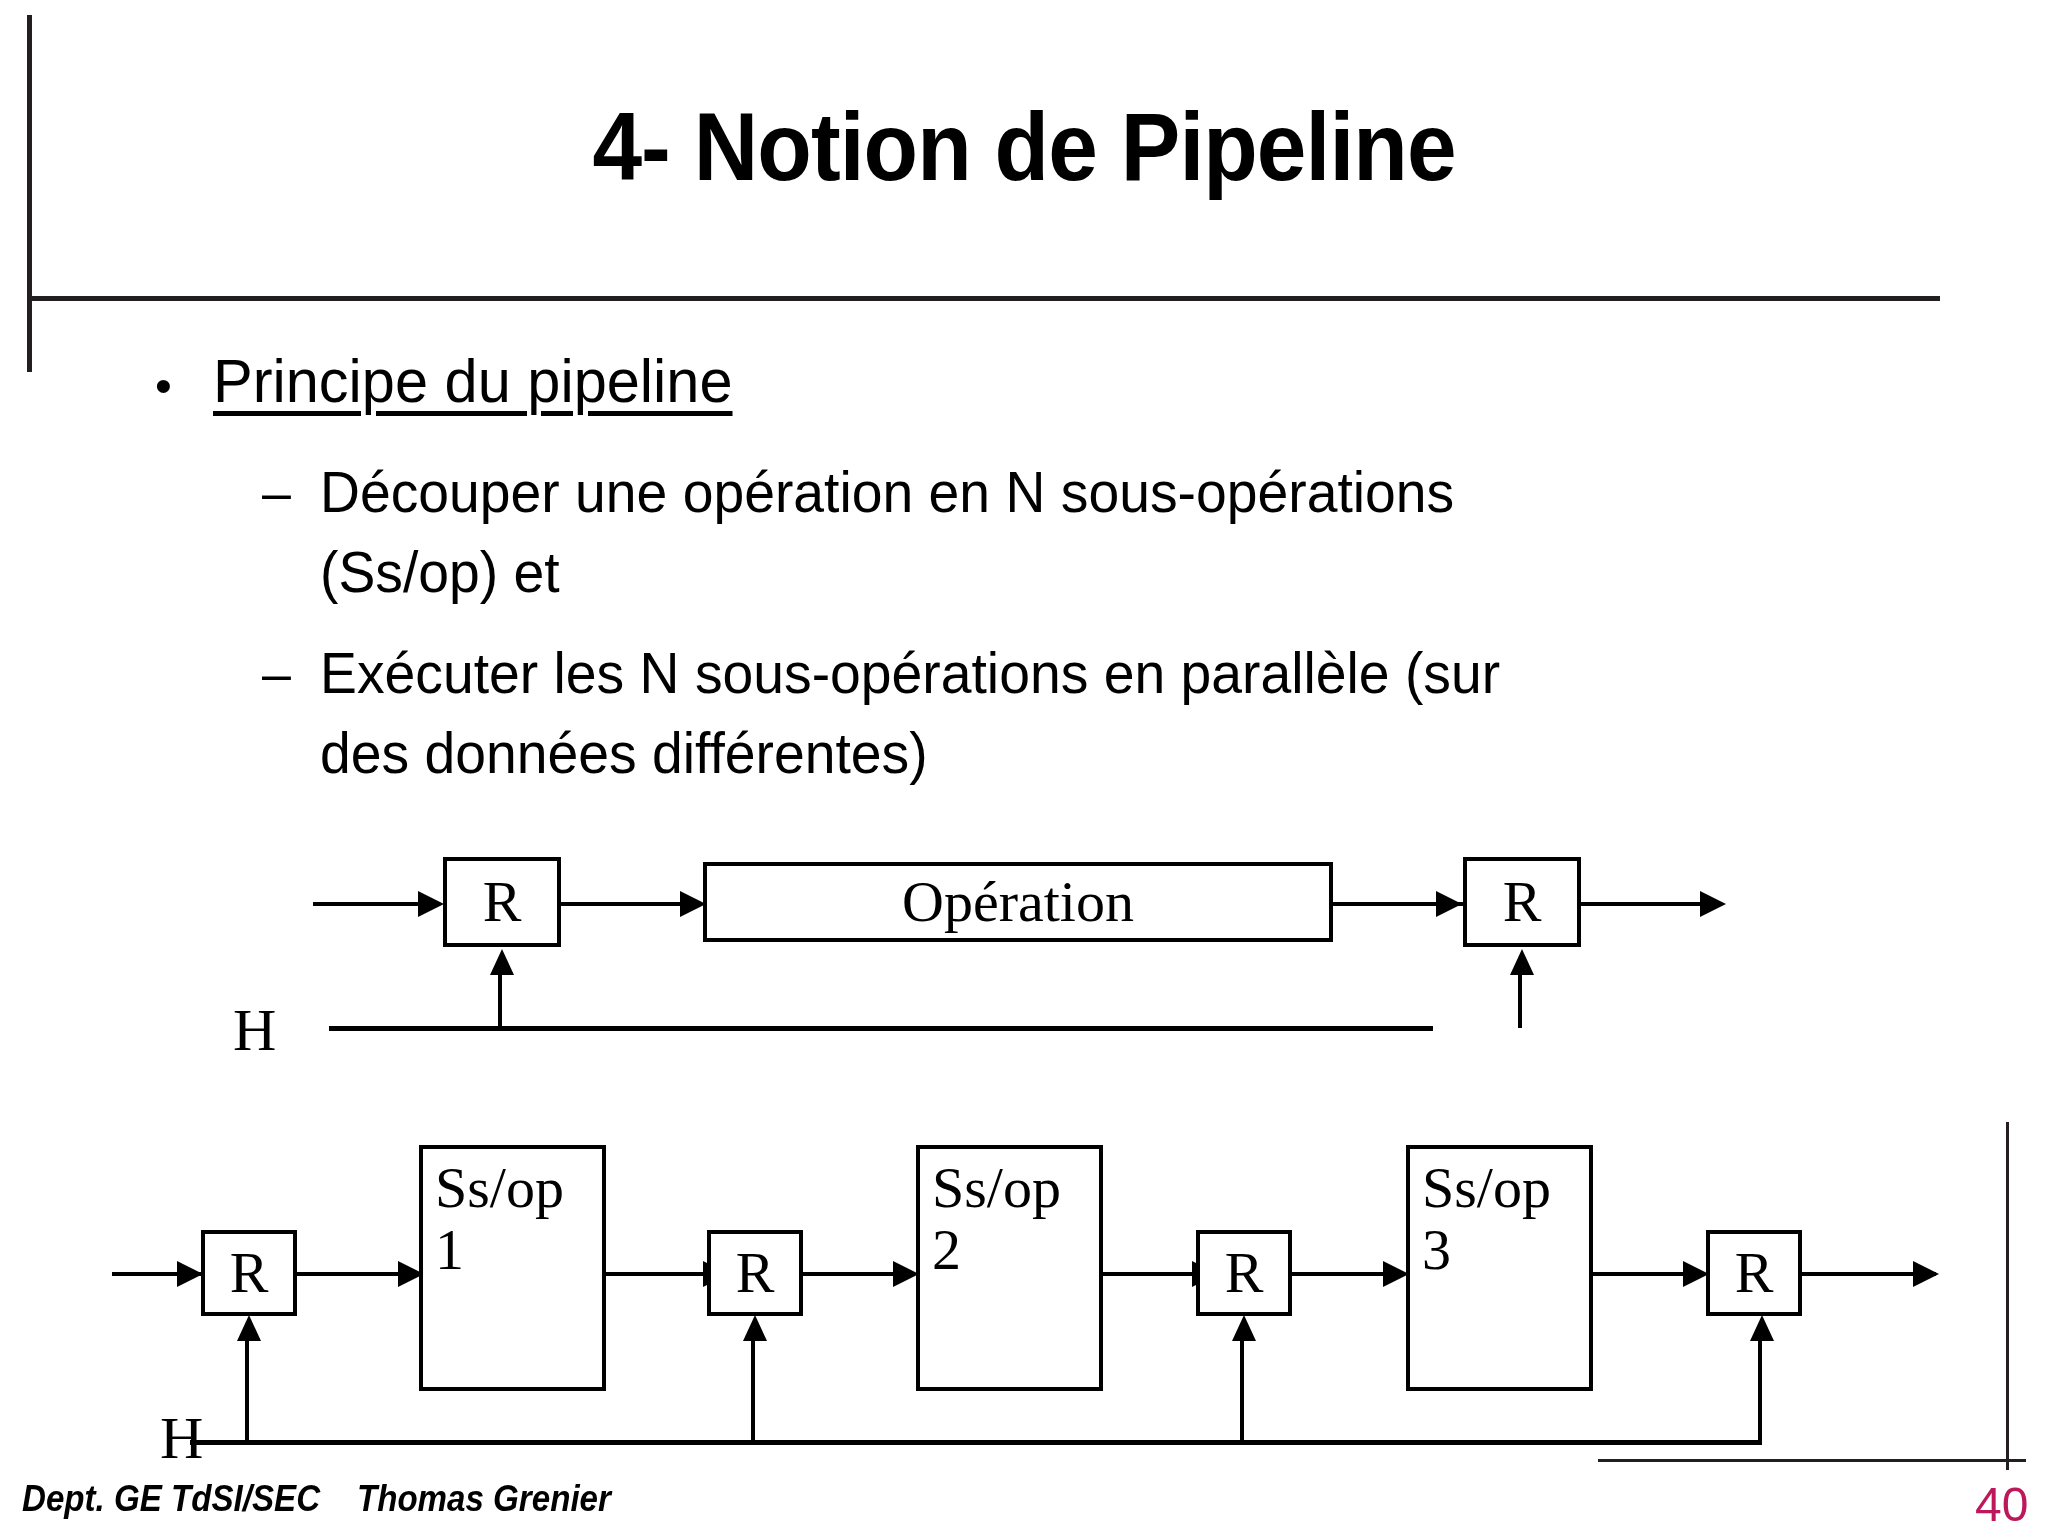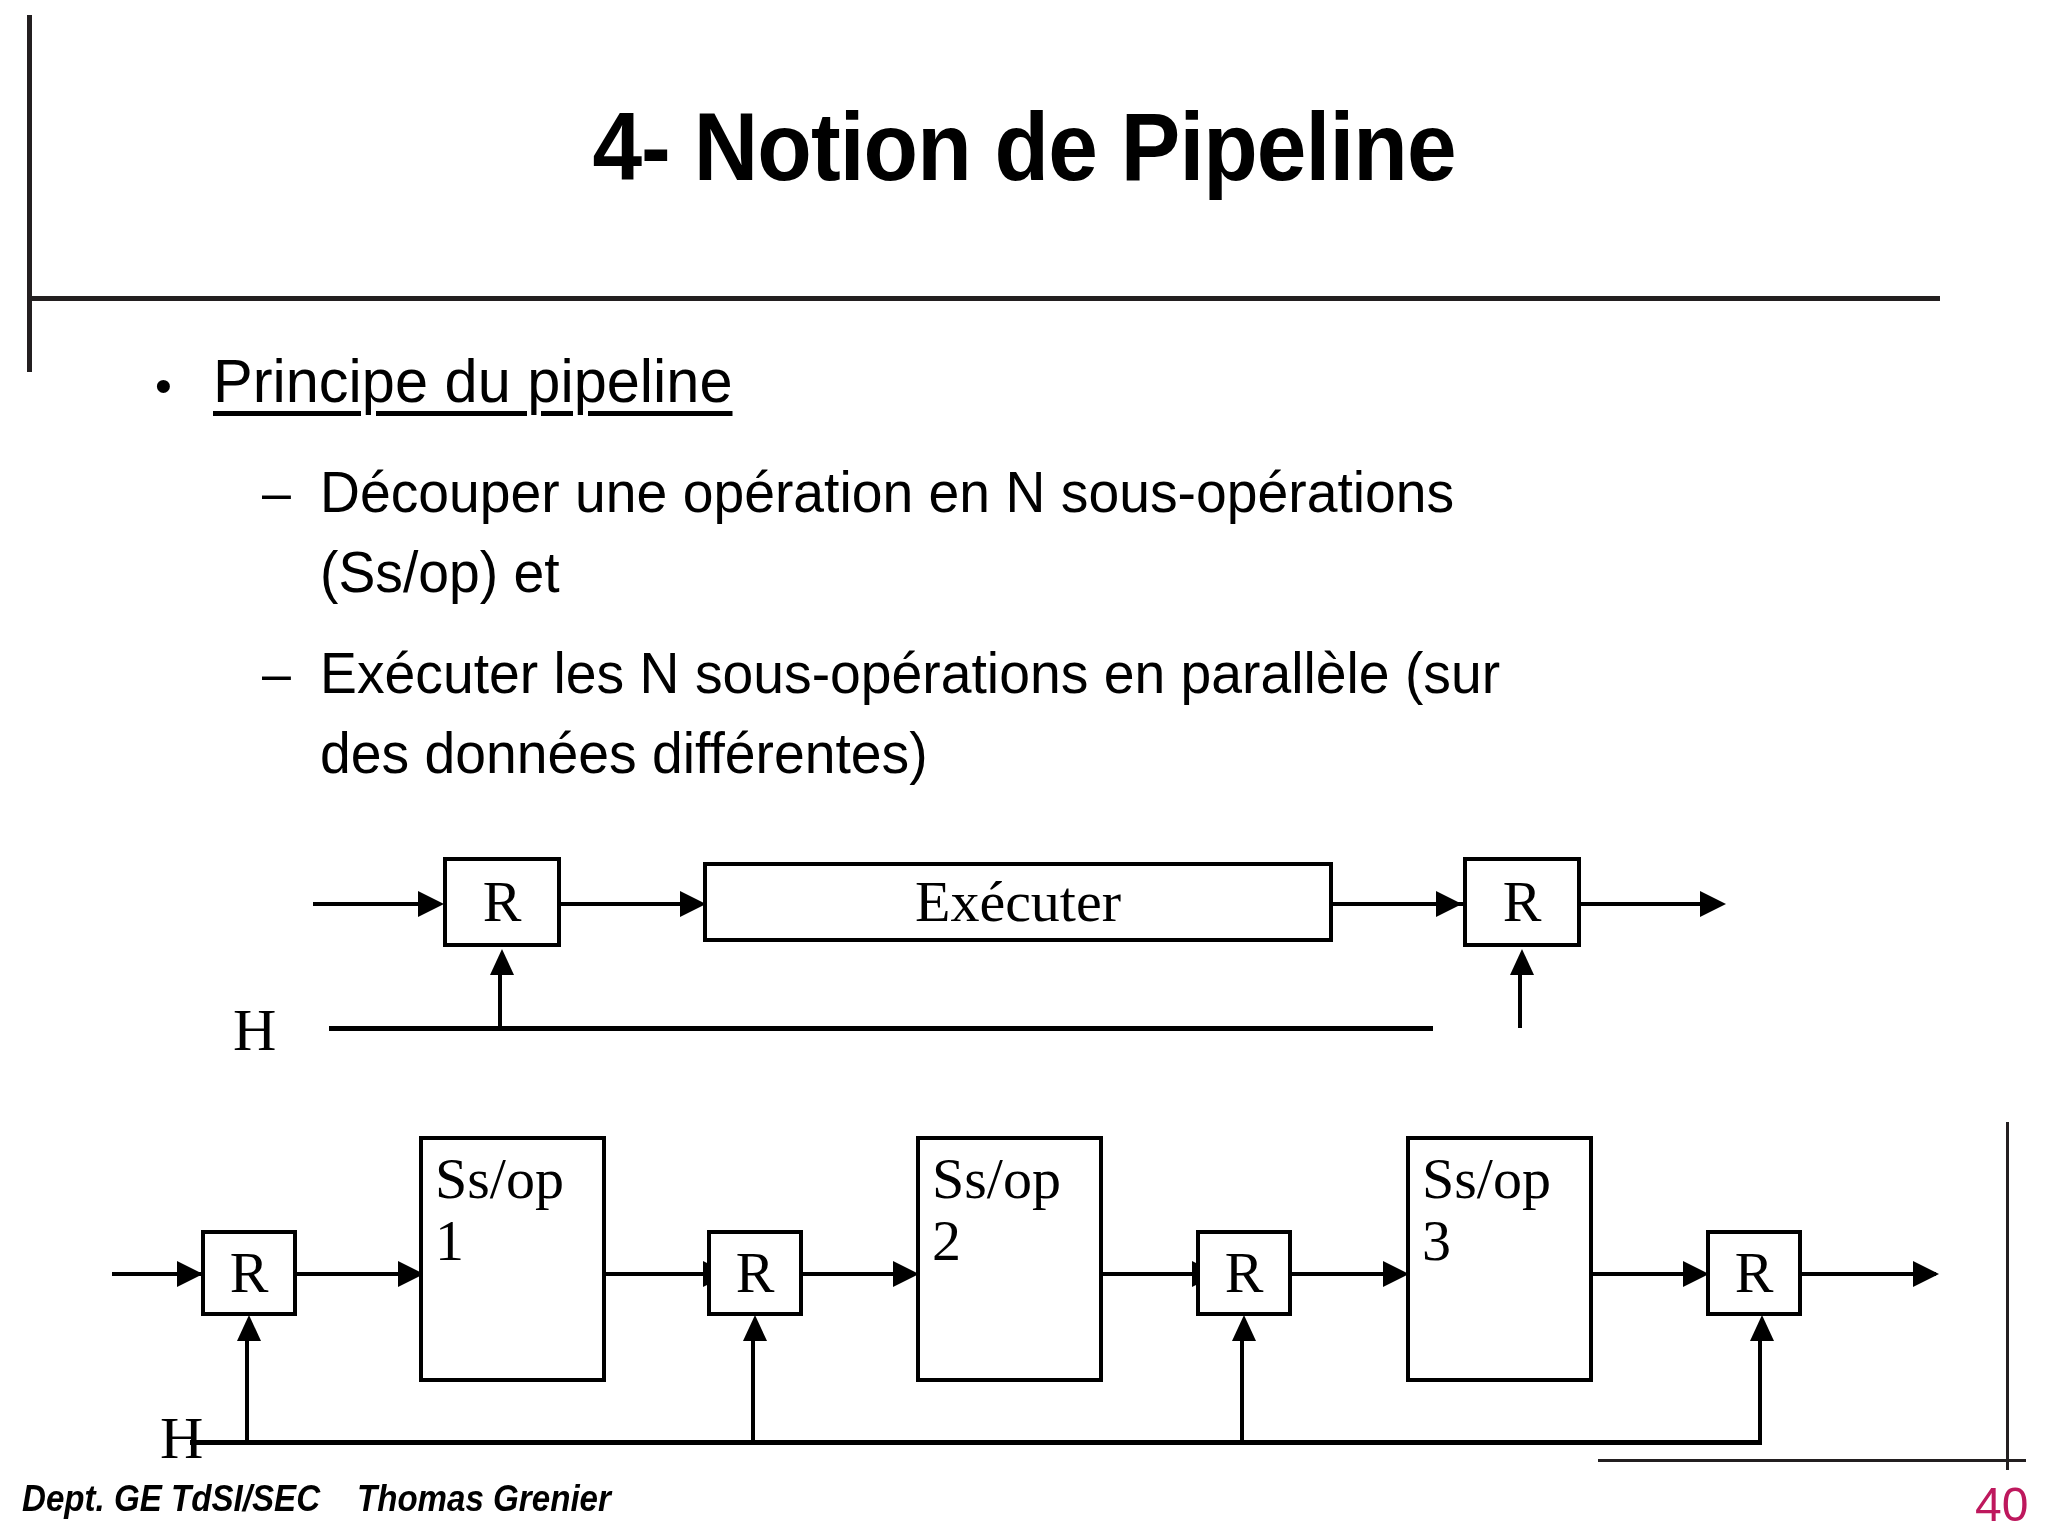--- a/index.html
+++ b/index.html
@@ -69,20 +69,21 @@
   .box{
     position:absolute;border:4px solid #000;background:#fff;box-sizing:border-box;
     font-family:"Liberation Serif", serif;
     color:#000;
   }
   .box.center{
     display:flex;align-items:center;justify-content:center;
   }
   .box.tl{
     padding:8px 9px 0 12px;
+    margin-top:9px;
   }
   .hline{position:absolute;background:#000;height:4px;}
   .vline{position:absolute;background:#000;width:4px;}
   .arrow-r{
     position:absolute;width:0;height:0;
     border-top:13px solid transparent;
     border-bottom:13px solid transparent;
     border-left:26px solid #000;
   }
   .arrow-u{
@@ -149,21 +150,21 @@
     <div class="arrow-r" style="left:418px;top:891px;"></div>
 
     <div class="box center" style="left:443px;top:857px;width:118px;height:90px;">
       <span class="boxtext">R</span>
     </div>
 
     <div class="hline" style="left:561px;top:902px;width:134px;"></div>
     <div class="arrow-r" style="left:680px;top:891px;"></div>
 
     <div class="box center" style="left:703px;top:862px;width:630px;height:80px;">
-      <span class="boxtext op">Exécuter</span>
+      <span class="boxtext op">Opération</span>
     </div>
 
     <div class="hline" style="left:1333px;top:902px;width:130px;"></div>
     <div class="arrow-r" style="left:1436px;top:891px;"></div>
 
     <div class="box center" style="left:1463px;top:857px;width:118px;height:90px;">
       <span class="boxtext">R</span>
     </div>
 
     <div class="hline" style="left:1581px;top:902px;width:140px;"></div>

